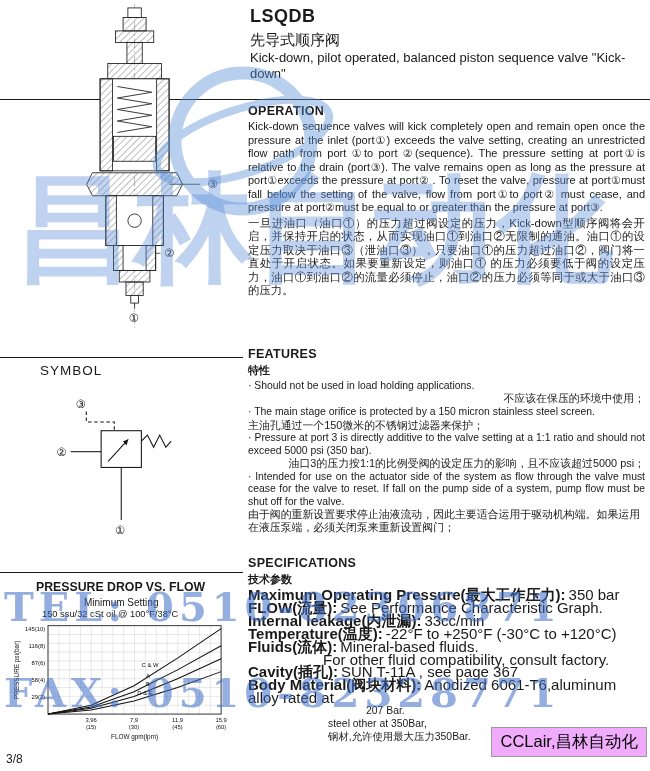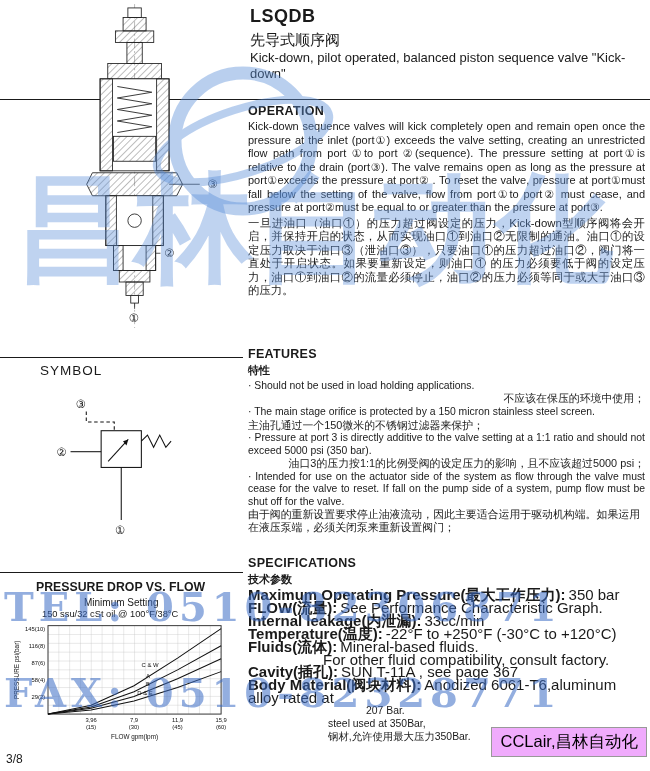--- a/index.html
+++ b/index.html
@@ -249,18 +249,18 @@
     <div class="sec-h-zh">技术参数</div>
     <div class="spec-row"><b>Maximum Operating Pressure(最大工作压力):</b><span>350 bar</span></div>
     <div class="spec-row"><b>FLOW(流量):</b><span>See Performance Characteristic Graph.</span></div>
     <div class="spec-row"><b>Internal leakage(内泄漏):</b><span>33cc/min</span></div>
     <div class="spec-row"><b>Temperature(温度):</b><span>-22°F to +250°F (-30°C to +120°C)</span></div>
     <div class="spec-row"><b>Fluids(流体):</b><span>Mineral-based fluids.</span></div>
     <div class="spec-row cont"><b></b><span>For other fluid compatibility, consult factory.</span></div>
     <div class="spec-row"><b>Cavity(插孔):</b><span>SUN T-11A , see page 367</span></div>
     <div class="spec-row"><b>Body Material(阀块材料):</b><span>Anodized 6061-T6,aluminum alloy rated at</span></div>
     <div class="spec-note first">207 Bar.</div>
-    <div class="spec-note">steel used at 350Bar,</div>
+    <div class="spec-note">steel other at 350Bar,</div>
     <div class="spec-note">钢材,允许使用最大压力350Bar.</div>
   </div>
 
   <div class="brand-box">CCLair,昌林自动化</div>
 </div>
 
 </body></html>

